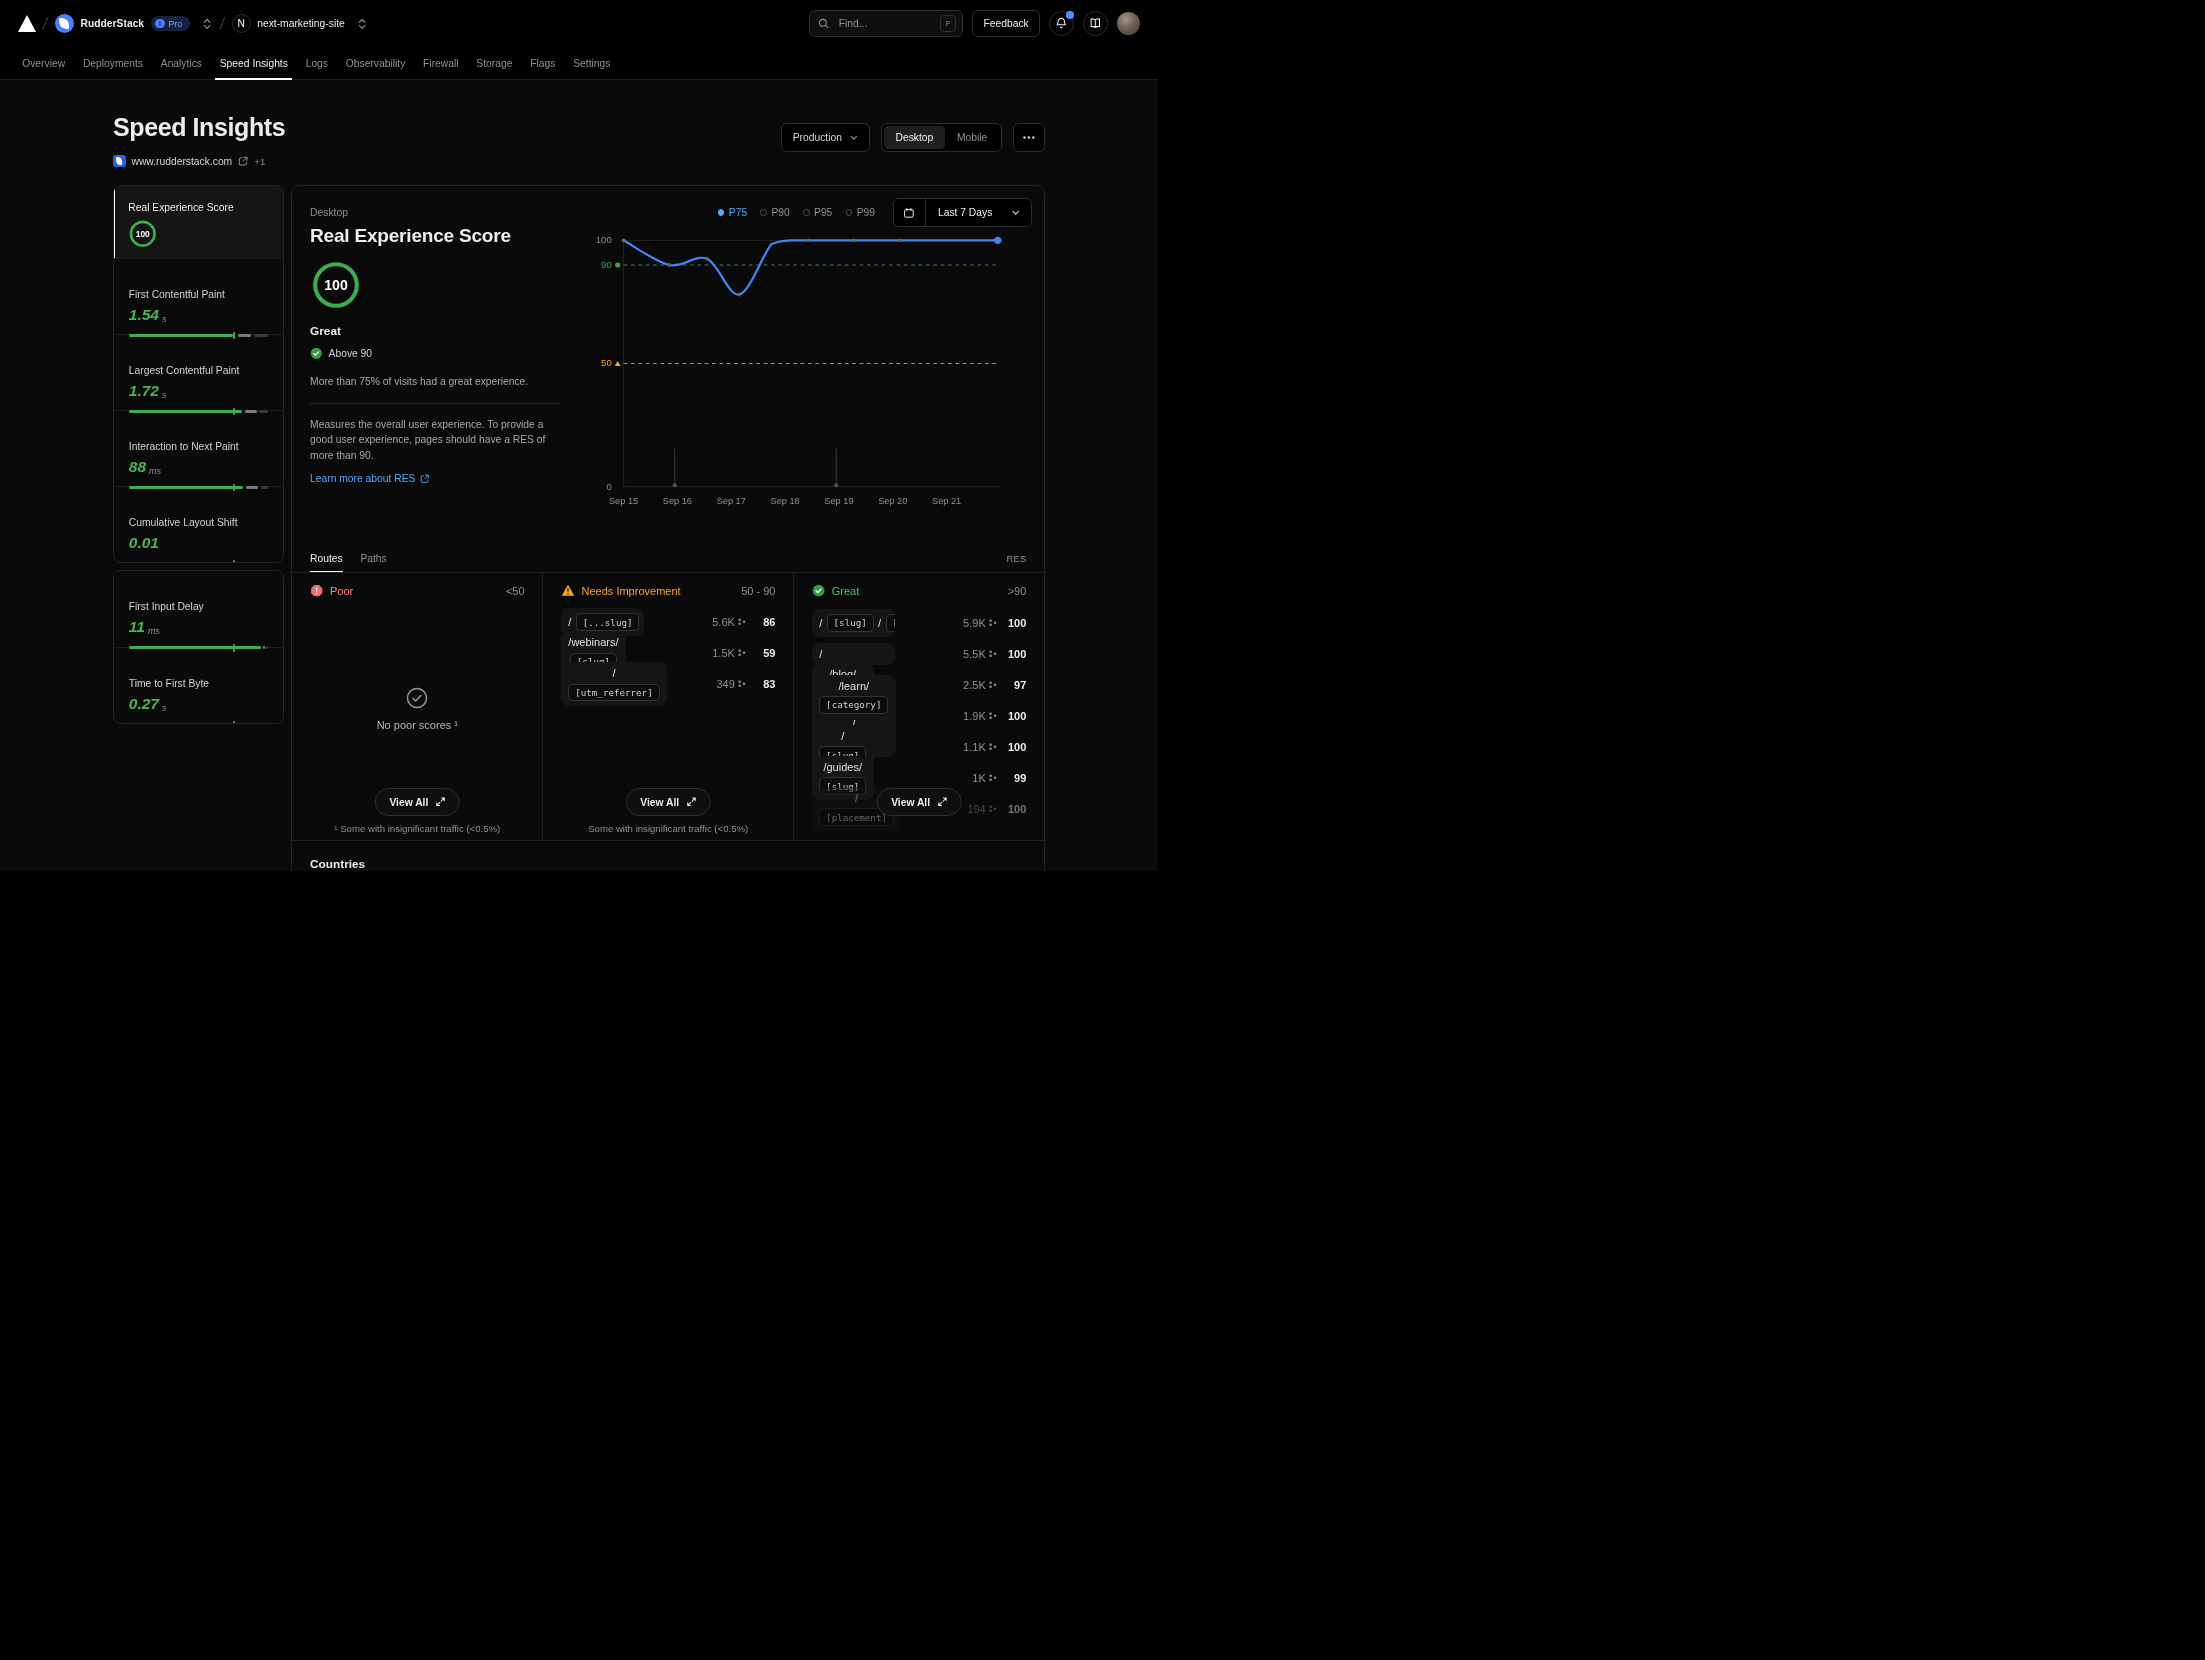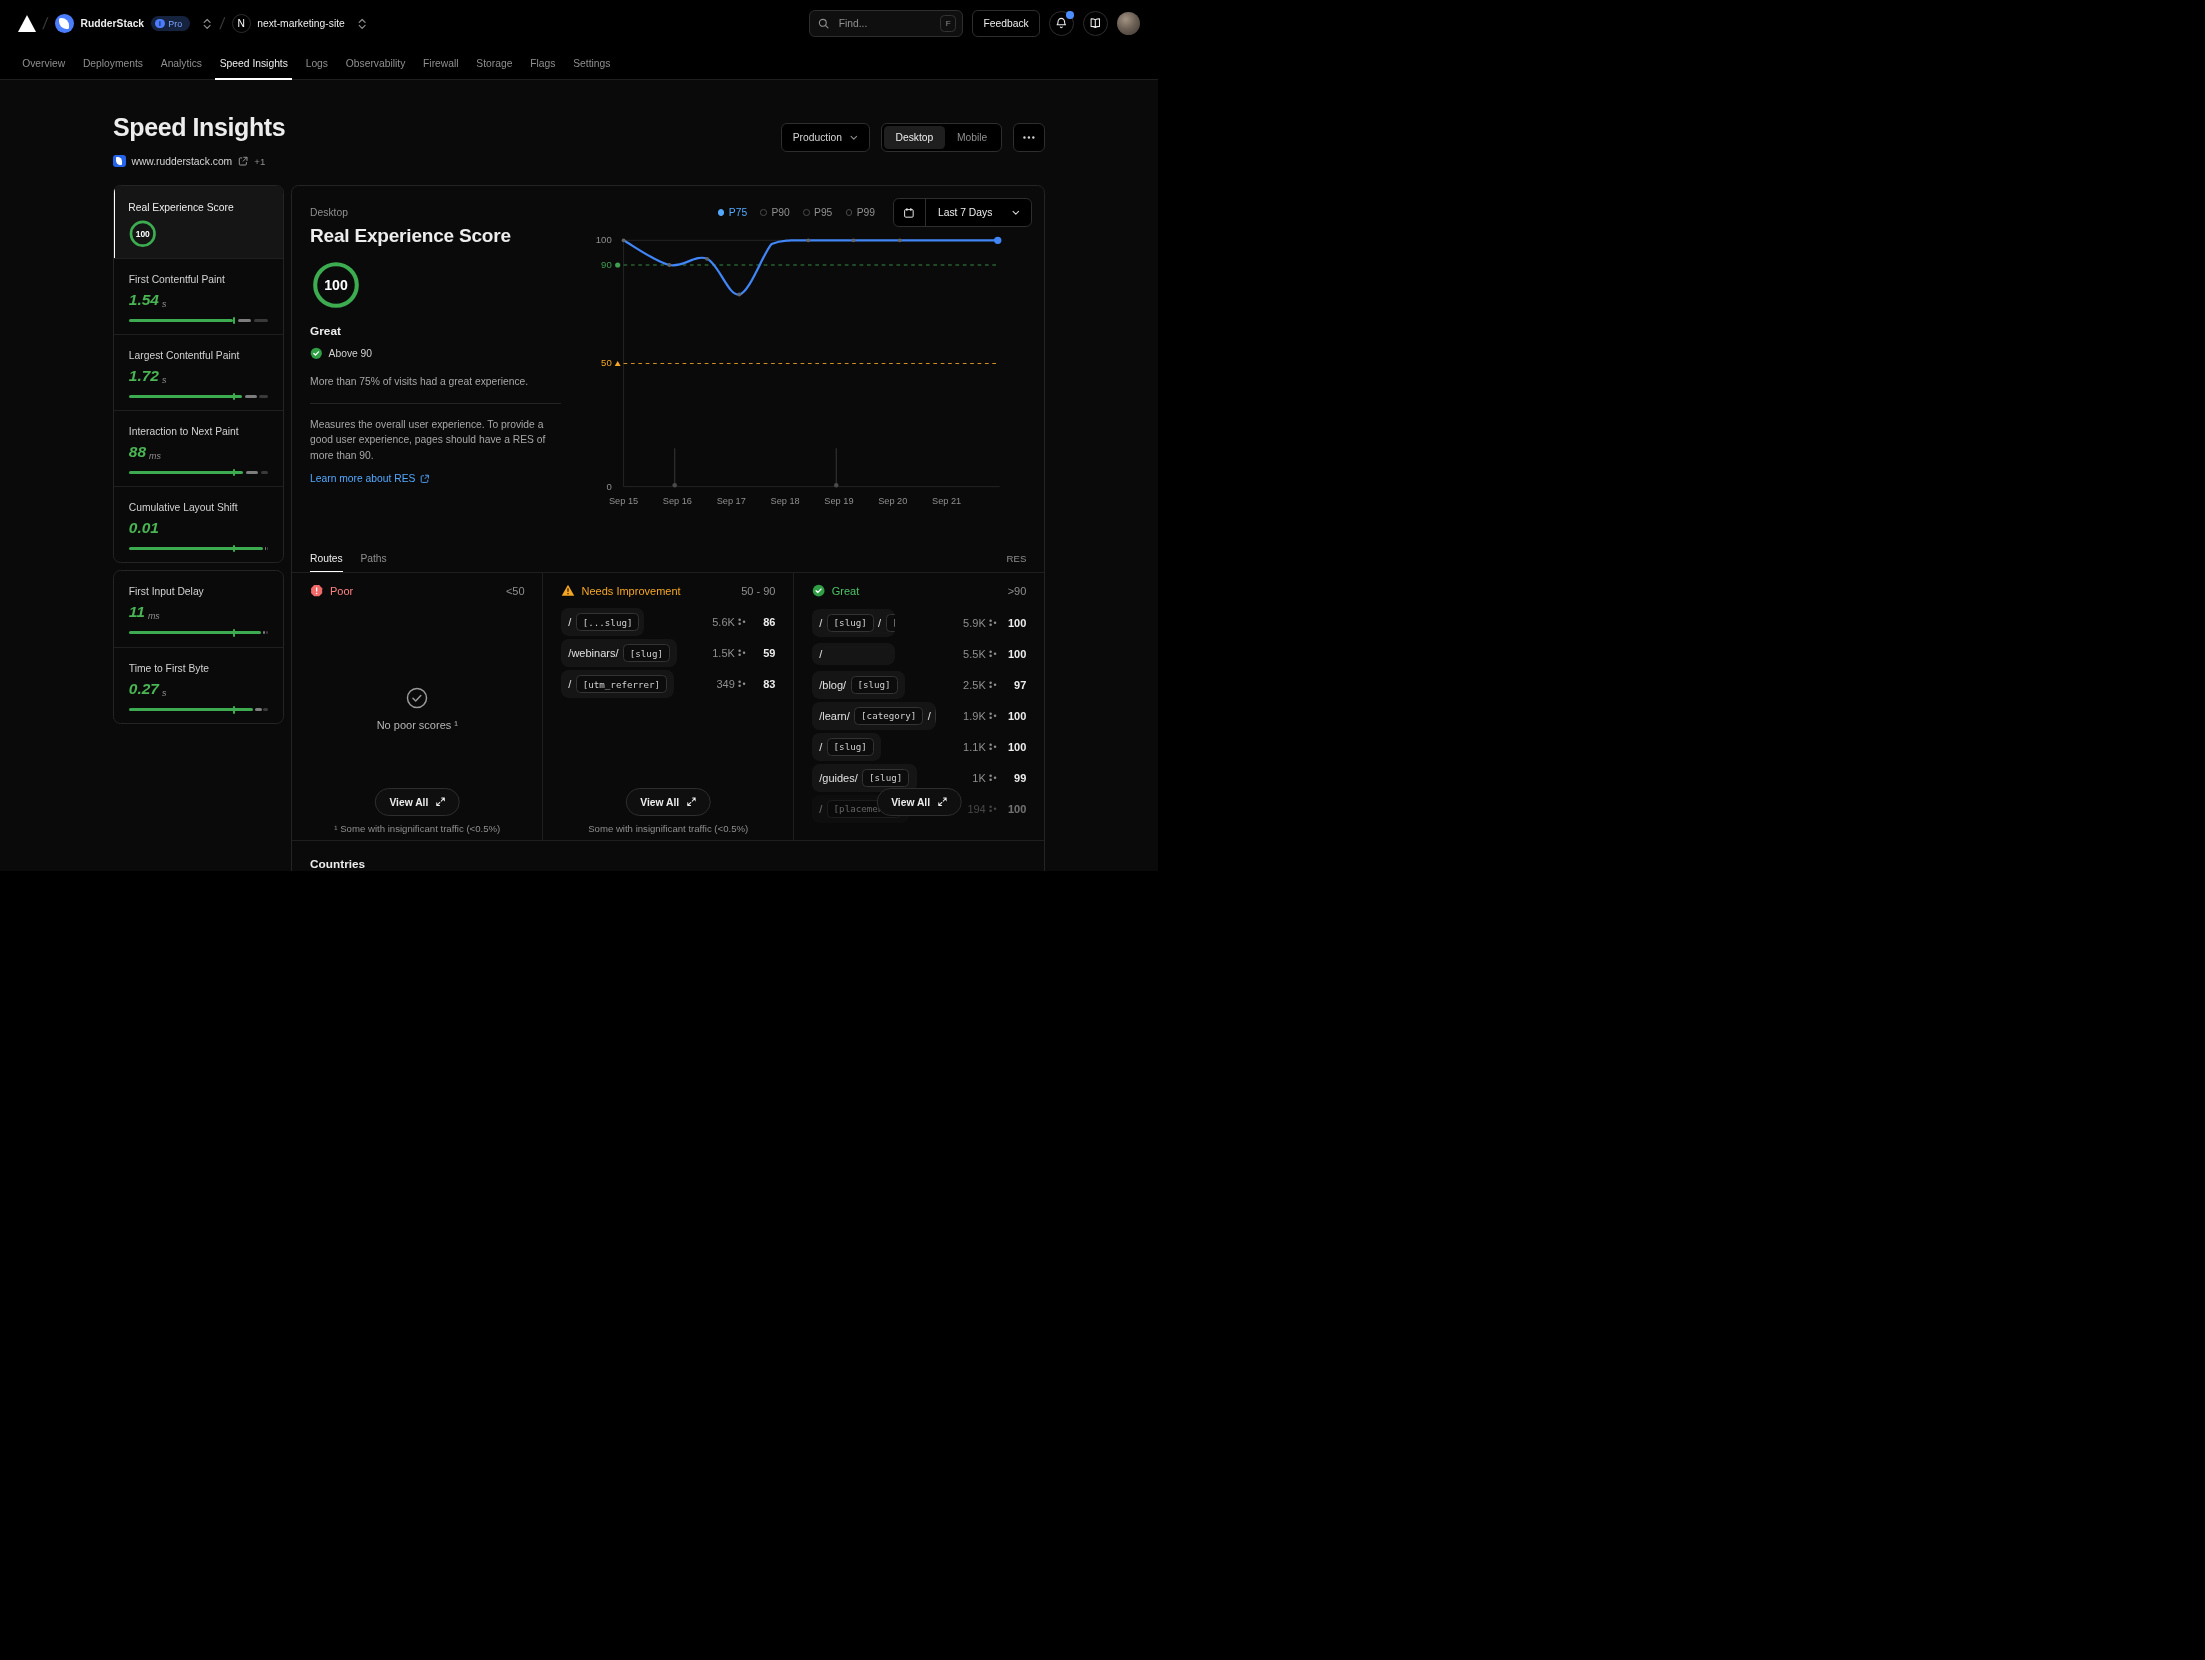--- a/index.html
+++ b/index.html
@@ -53,21 +53,21 @@
 
   
   .layout { display:flex; padding:17.7px 113px 0 113px; gap:7.4px; align-items:flex-start; }
   .sidebar { width:171px; flex:none; }
   .sb-group { border:0.7px solid #242424; border-radius:7.4px; background:#0a0a0a; overflow:hidden; }
   .sb-group + .sb-group { margin-top:7.4px; }
   .sb-res { background:#151515; border-left:1.5px solid #fff; padding:16.2px 14.8px 14.8px 13.3px; height:72px; cursor:pointer; }
   .sb-res-label { font-size:10.3px; font-weight:500; color:#ededed; }
   .sb-metric { padding:14.8px; height:76px; border-top:0.7px solid #1f1f1f; cursor:pointer; }
   .sb-metric:first-child { border-top:none; }
-  .sb-label { font-size:10.3px; font-weight:500; color:#d2d2d2; }
+  .sb-label { font-size:10.3px; font-weight:500; color:#d2d2d2;margin-top:15px; }
   .sb-value-row { margin-top:5.9px; display:flex; align-items:flex-end; gap:3px;font-style:italic; }
   .sb-value { font-size:15.5px; font-weight:600; color:#49b553; }
   .sb-unit { font-size:8.9px; color:#8f8f8f; }
   .meter { position:relative; height:3px; margin-top:10.3px; }
   .meter .seg-bar { position:absolute; top:0; height:3px; border-radius:1.5px; }
   .meter .g { background:#3dab50; left:0; }
   .meter .l { background:#7d7d7d; }
   .meter .d { background:#3a3a3a; }
   .meter .marker { position:absolute; top:-2.2px; width:2.2px; height:7.4px; border-radius:1.5px; background:#3dab50; }
 
@@ -109,21 +109,21 @@
   .col-head { display:flex; align-items:center; gap:6.6px; font-size:11px; font-weight:500; }
   .col-head .range { margin-left:auto; color:#8f8f8f; font-weight:400; }
   .poor-name { color:#ff8383; }
   .ni-name { color:#f5a623; }
   .great-name { color:#4cc266; }
   .rows { margin-top:10.3px; }
   .rrow { display:flex; align-items:center; height:29.5px; margin-bottom:1.5px; }
   .rrow.dim .route-cell, .rrow.dim .score, .rrow.dim .visitors { opacity:.45; }
   .route-cell { display:flex; align-items:center; gap:4.4px; background:#151515; border-radius:7.4px; padding:5.2px 7.4px; min-width:0; overflow:hidden; white-space:nowrap; }
   .rrow.full .route-cell { flex:1; }
-  .rrow:not(.full) .route-cell { max-width:58%; }
+  .rrow:not(.full) .route-cell { max-width:58%;flex-direction:column; }
   .route-cell .txt { font-size:11px; color:#e0e0e0; }
   .chip { font-family:"DejaVu Sans Mono","Liberation Mono",monospace; font-size:9.2px; color:#d0d0d0; background:#0c0c0c; border:0.7px solid #333; border-radius:4.4px; padding:2.2px 5.9px; white-space:nowrap; }
   .rspacer { flex:1; }
   .visitors { display:flex; align-items:center; gap:3px; color:#8f8f8f; font-size:11px; }
   .score { width:29.5px; text-align:right; font-size:11px; font-weight:600; color:#ededed; }
   .empty-state { display:flex; flex-direction:column; align-items:center; margin-top:89px; gap:10.3px; }
   .empty-text { font-size:11px; color:#b5b5b5; }
   .viewall { position:absolute; bottom:23.6px; left:50%; transform:translateX(-50%); height:28px; padding:0 13.3px; border-radius:738px; background:#0f0f0f; border:0.7px solid #2e2e2e; display:flex; align-items:center; gap:7.4px; font-size:10.3px; font-weight:600; color:#ededed; cursor:pointer; z-index:3; }
   .footnote { position:absolute; bottom:5.9px; left:0; right:0; text-align:center; font-size:9.6px; color:#8f8f8f; }
   .countries { border-top:0.7px solid #1f1f1f; padding:16.2px 17.7px; }

